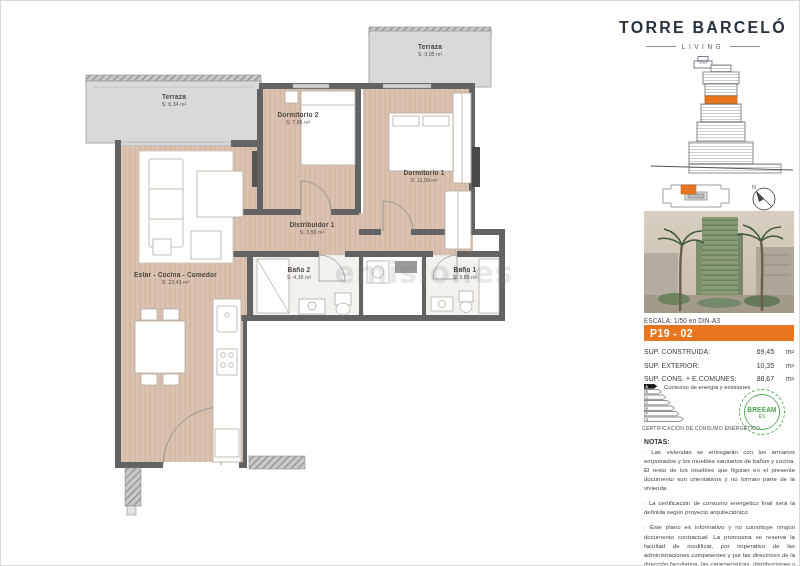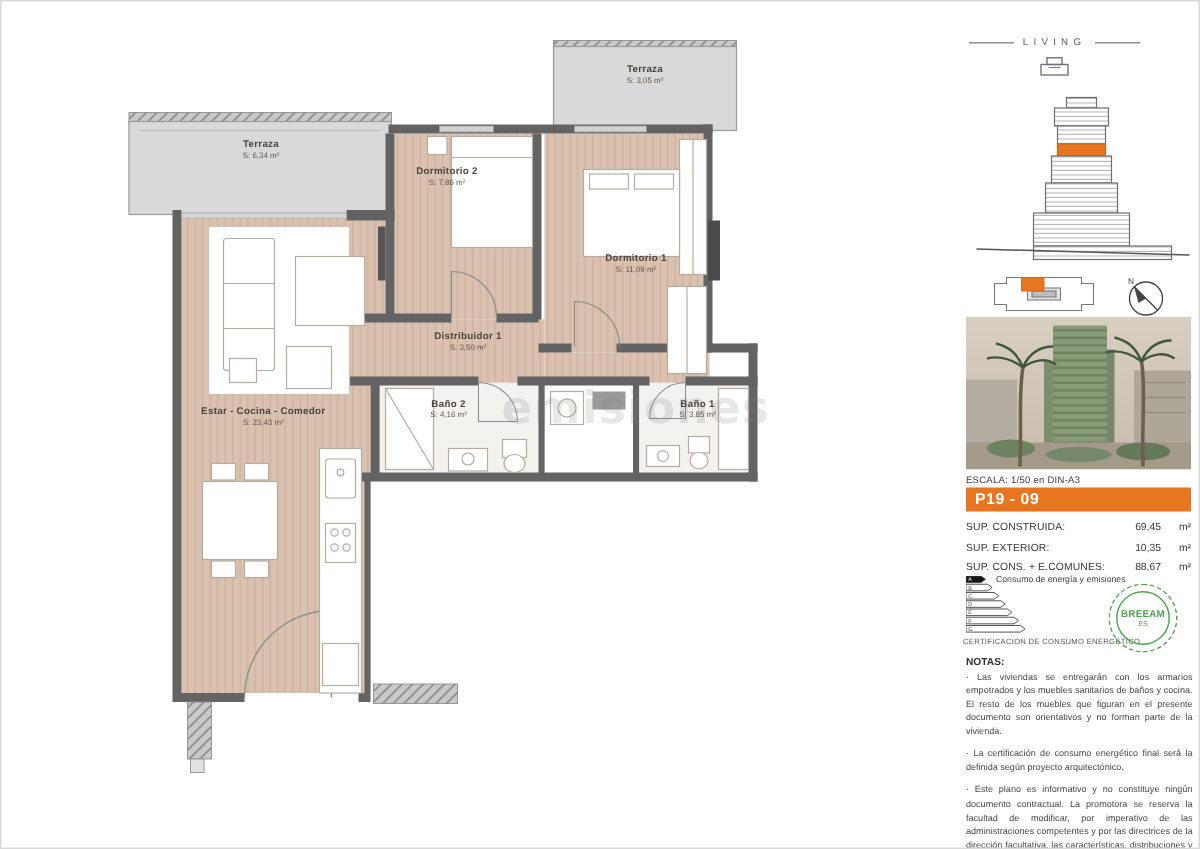--- a/index.html
+++ b/index.html
@@ -235,20 +235,21 @@
   <div class="room-label" style="left:419px;top:265px;width:90px;">
     <div class="rn">Baño 1</div>
     <div class="ra">S: 3,85 m²</div>
   </div>
   <div class="room-label" style="left:112px;top:270px;width:125px;">
     <div class="rn">Estar - Cocina - Comedor</div>
     <div class="ra">S: 23,43 m²</div>
   </div>
 
   <div class="brand">
+    <div class="brand-name">TORRE BARCELÓ</div>
     <div class="brand-tagline">
       <span class="dash"></span>
       <span class="tg">LIVING</span>
       <span class="dash"></span>
     </div>
     <div class="brand-glyph">
       <svg width="26" height="15" viewBox="0 0 26 15">
         <rect x="4" y="7" width="18" height="7" fill="none" stroke="#6b727b" stroke-width="0.9"></rect>
         <rect x="8" y="2.5" width="10" height="4.5" fill="none" stroke="#6b727b" stroke-width="0.9"></rect>
         <line x1="9" y1="9" x2="17" y2="9" stroke="#6b727b" stroke-width="0.6"></line>
@@ -329,21 +330,21 @@
         <path d="M117,30 C109,24 101,22 93,24"></path>
           <path d="M117,30 C113,20 107,16 99,14"></path>
         <path d="M117,30 C121,20 129,16 137,16"></path>
           <path d="M117,30 C125,24 133,24 139,28"></path>
       </g>
     </svg>
   </div>
 
   <div class="scale-line">ESCALA: 1/50 en DIN-A3</div>
   <div class="unit-banner" style="background:#E8751F;">
-    <span>P19 - 09</span>
+    <span>P19 - 02</span>
   </div>
 
   <div class="surfaces">
     <div class="surf-row">
       <span class="lbl">SUP. CONSTRUIDA:</span>
       <span class="val">69,45</span>
       <span class="unt">m²</span>
     </div>
     <div class="surf-row">
       <span class="lbl">SUP. EXTERIOR:</span>

